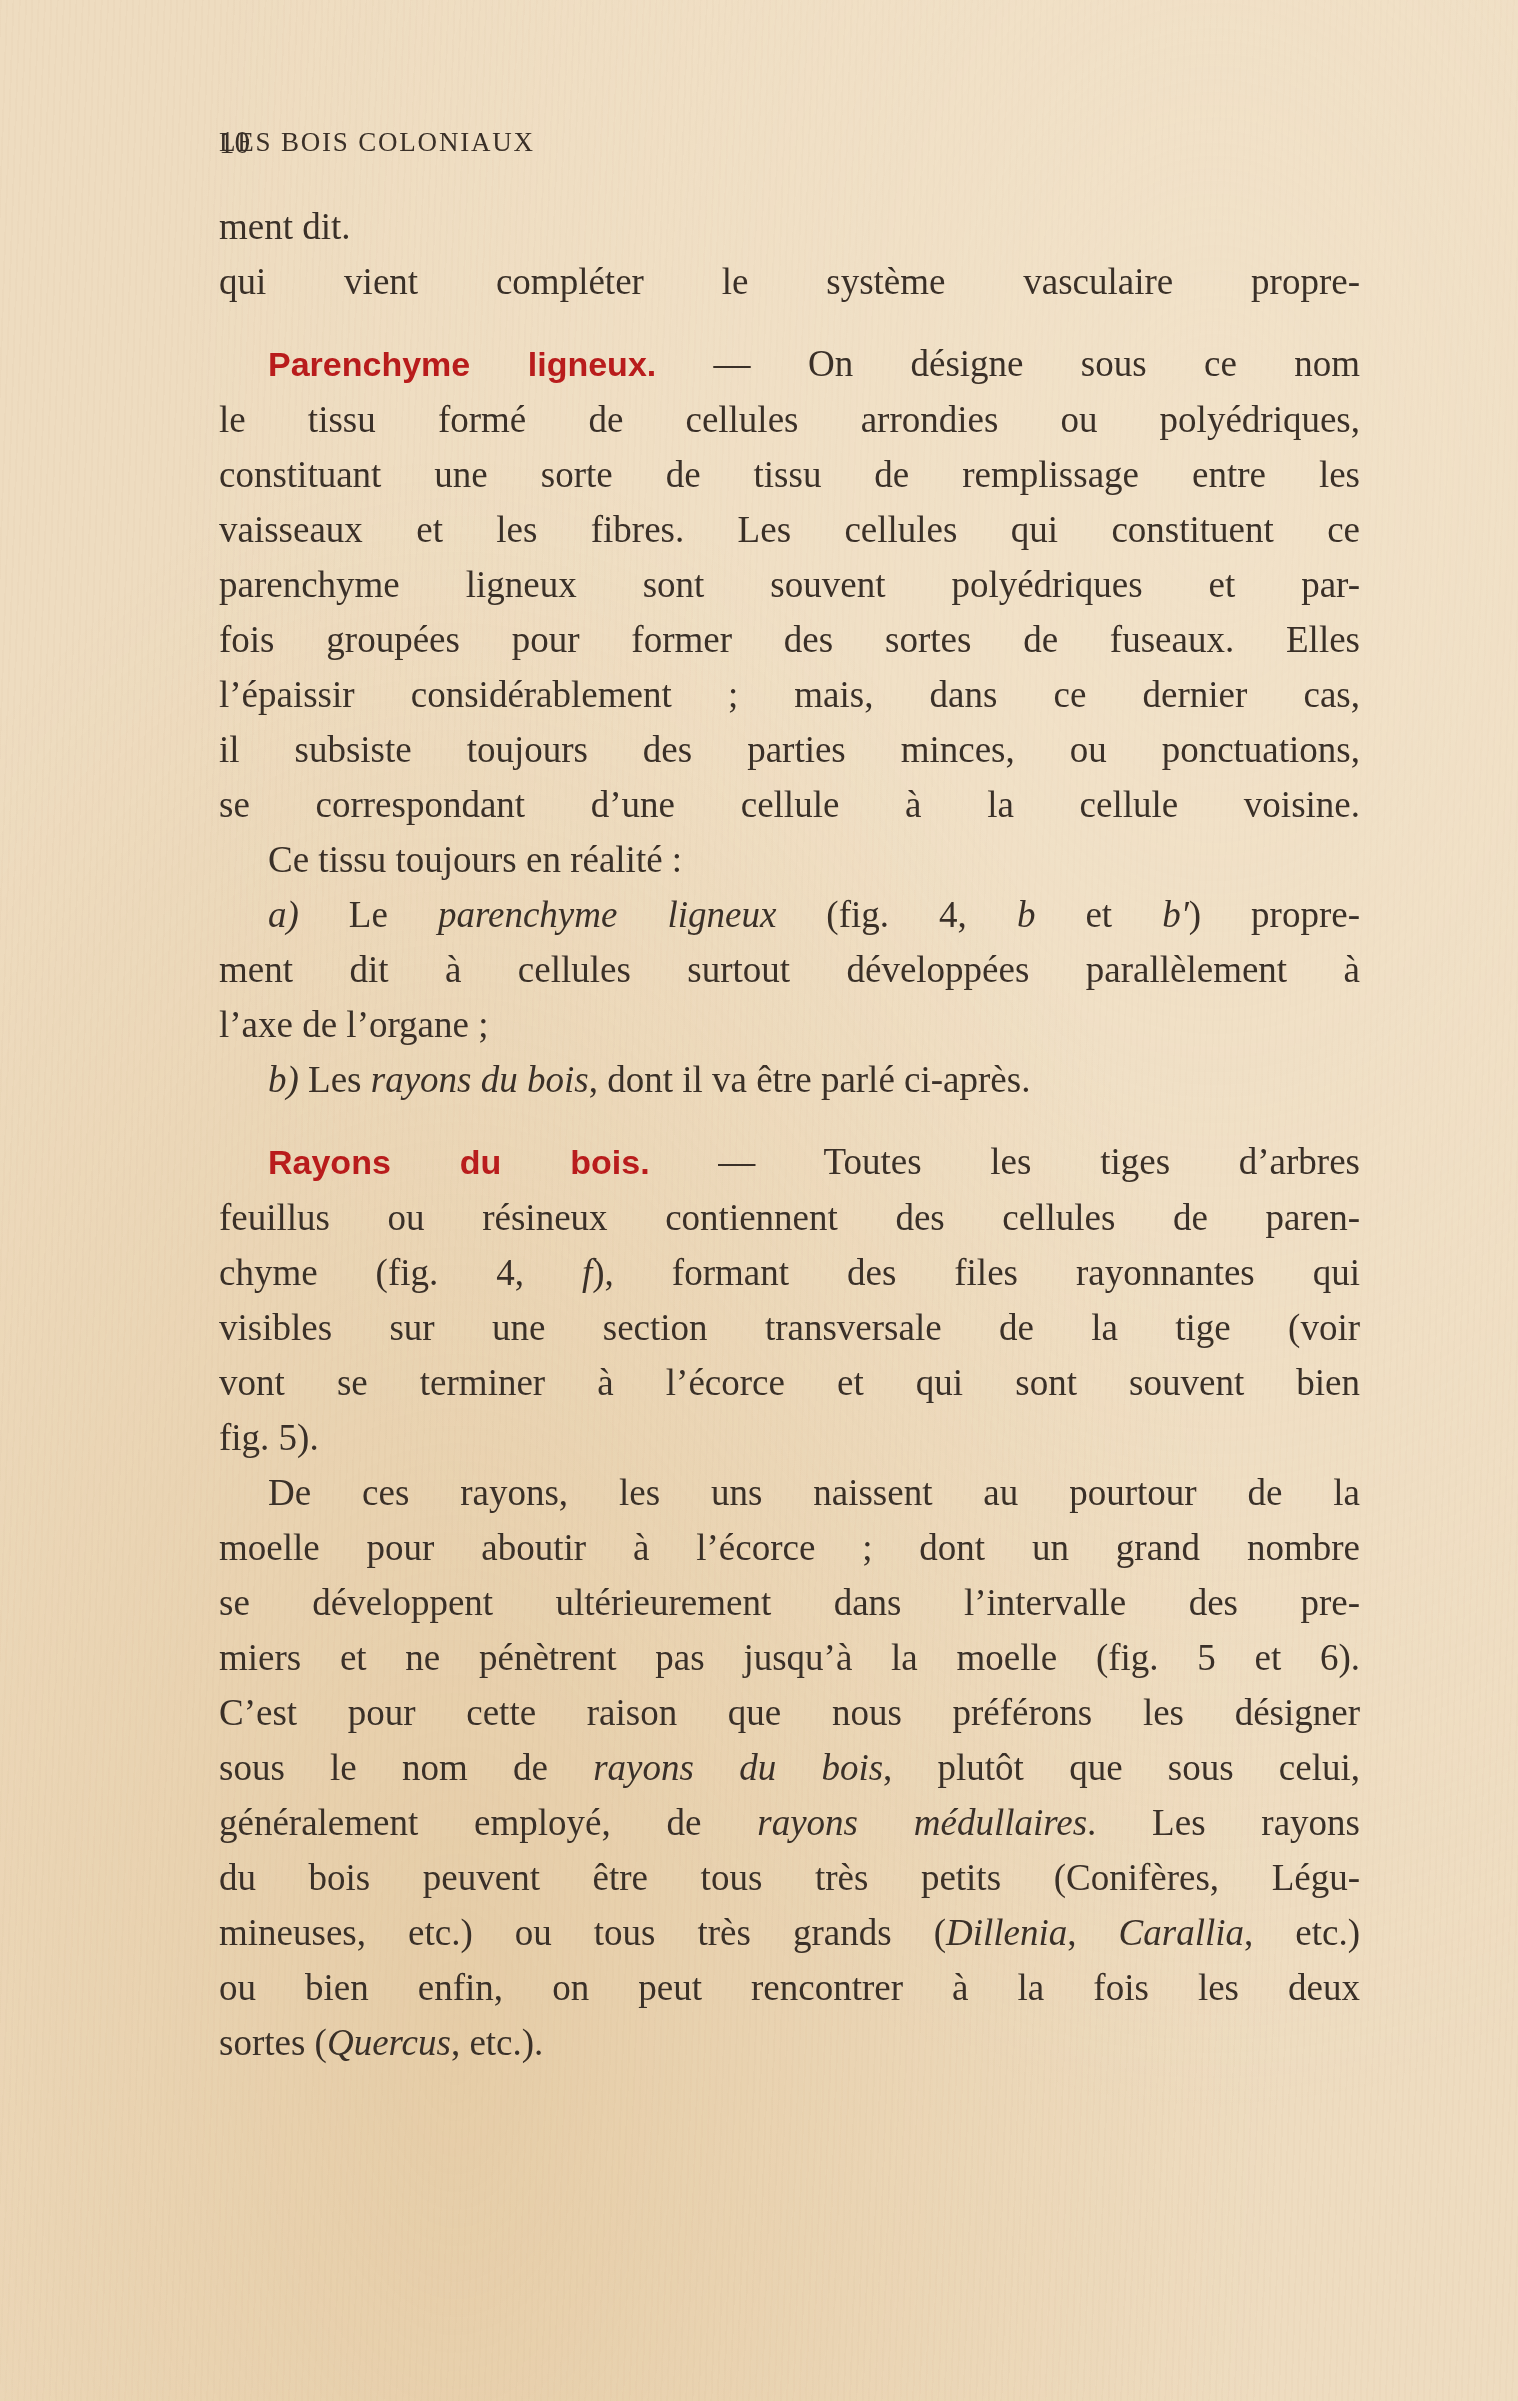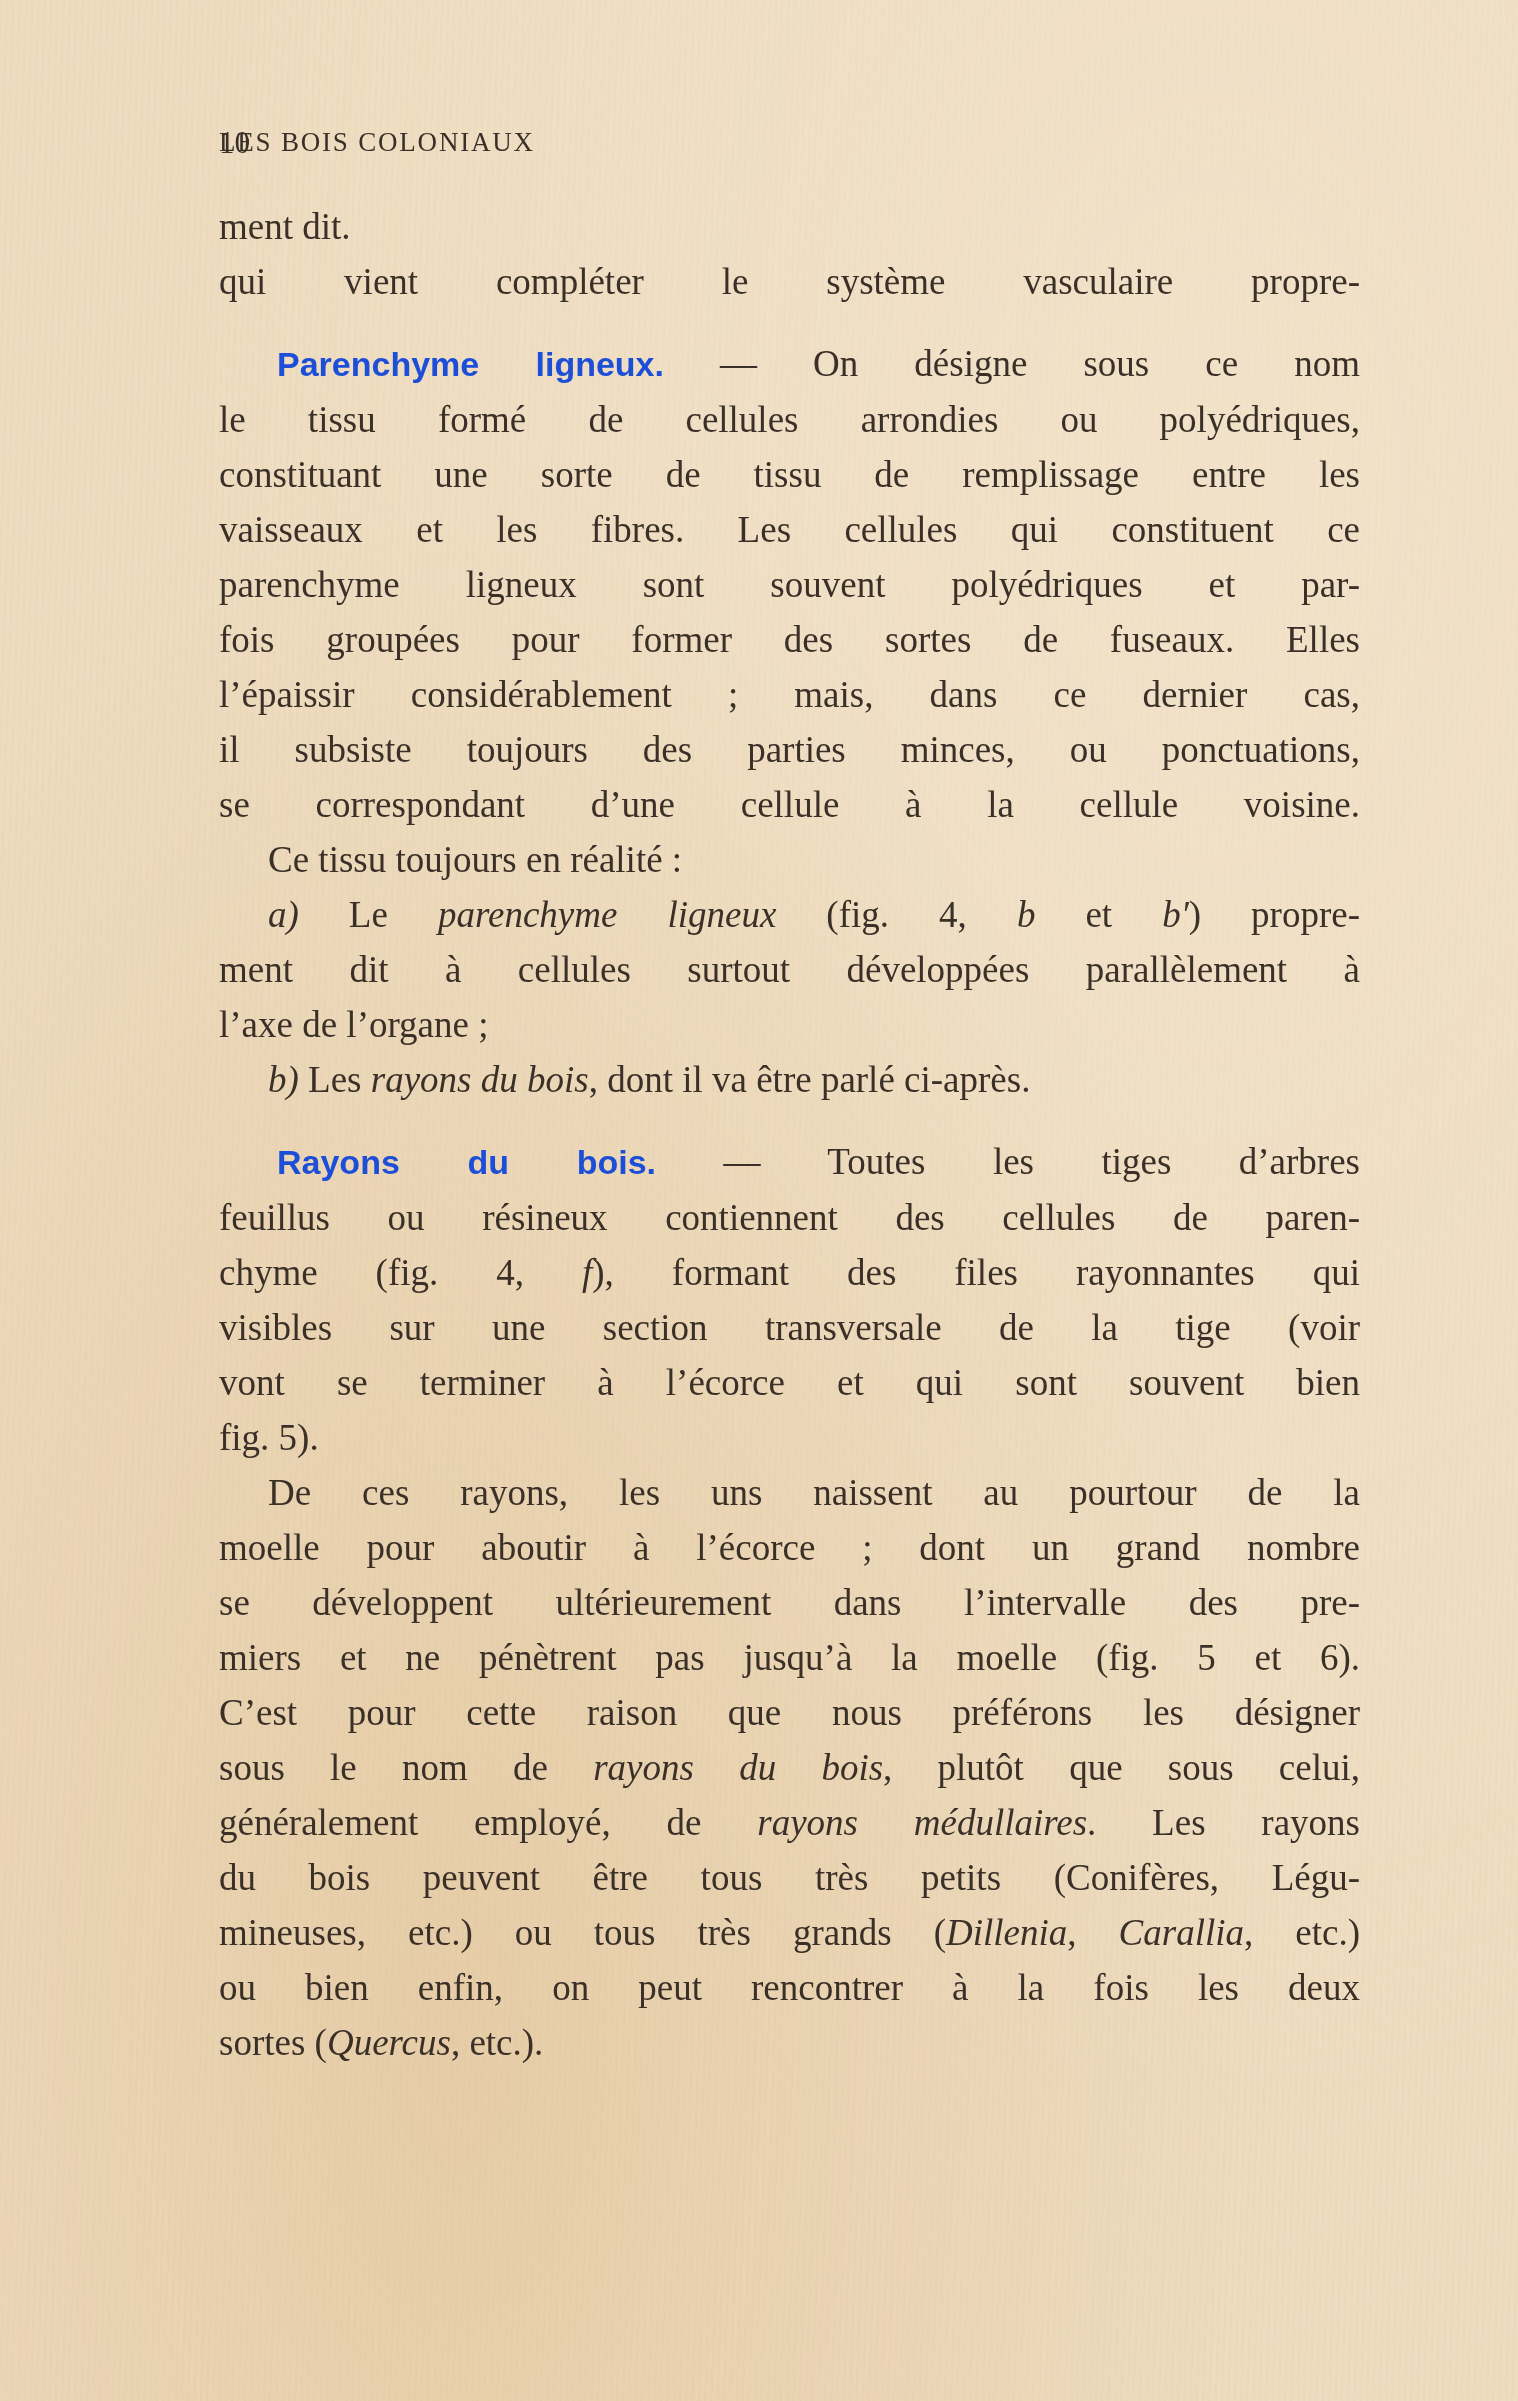--- a/index.html
+++ b/index.html
@@ -14,21 +14,21 @@
     color: #3a3028;
     position: relative;
   }
   .page { position: absolute; left: 219px; top: 116px; width: 1141px; }
   .running-head { position: relative; height: 63px; font-size: 31px; font-family: Liberation Serif, serif; }
   .page-number { position: absolute; left: 0; top: 9px; }
   .running-title { position: absolute; left: 0; right: 0; top: 11px; text-align: left; letter-spacing: 1.8px; font-size: 27px; padding-right: 108px; }
   .body { margin-top: 20px; font-size: 37px; line-height: 55px; text-align: justify; }
   .body p { margin: 0; }
   .gap { margin-top: 27px !important; }
-  .heading { font-family: "Liberation Sans", "DejaVu Sans", sans-serif; font-weight: bold; font-size: 34px; color: #1d4ed8; margin-left: 9px; }
+  .heading { font-family: "Liberation Sans", "DejaVu Sans", sans-serif; font-weight: bold; font-size: 34px; color: #b91c1c; }
   em { font-style: italic; }
   .line { display: block; text-align-last: justify; }
   .last { text-align-last: left; }
 </style>
 </head>
 <body>
 
 <div class="page">
   <div class="running-head">
     <span class="page-number">10</span>

